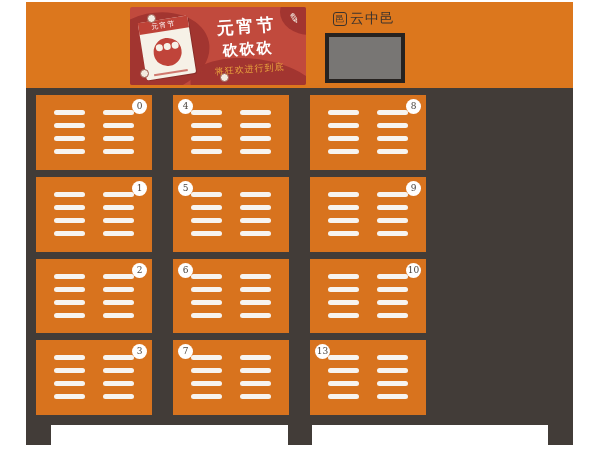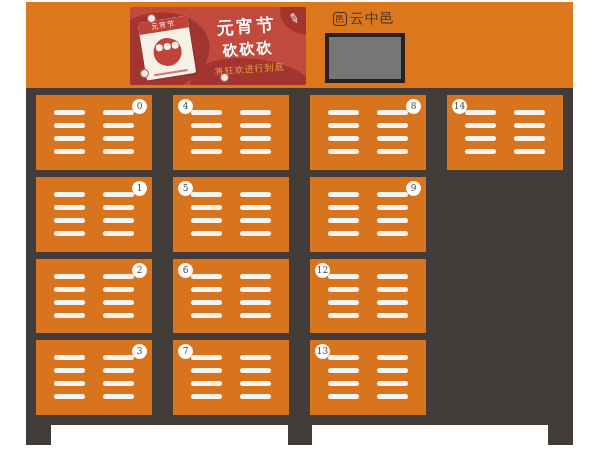--- a/index.html
+++ b/index.html
@@ -296,75 +296,58 @@
       </div>
       <div class="slat-group">
         <span class="slat"></span>
               <span class="slat"></span>
               <span class="slat"></span>
               <span class="slat"></span>
       </div>
     </div>
   </div>
 
-
-
-  <div class="door badge-left">
-    <span class="badge">12</span>
-    <div class="slats">
-      <div class="slat-group">
-        <span class="slat"></span>
-              <span class="slat"></span>
-              <span class="slat"></span>
-              <span class="slat"></span>
-      </div>
-      <div class="slat-group">
-        <span class="slat"></span>
-              <span class="slat"></span>
-              <span class="slat"></span>
-              <span class="slat"></span>
-      </div>
-    </div>
-  </div>
+  <div class="door badge-right">
+    <span class="badge">10</span>
+    <div class="slats">
+      <div class="slat-group">
+        <span class="slat"></span>
+              <span class="slat"></span>
+              <span class="slat"></span>
+              <span class="slat"></span>
+      </div>
+      <div class="slat-group">
+        <span class="slat"></span>
+              <span class="slat"></span>
+              <span class="slat"></span>
+              <span class="slat"></span>
+      </div>
+    </div>
+  </div>
+
+
 
   <div class="door badge-left">
     <span class="badge">13</span>
     <div class="slats">
       <div class="slat-group">
         <span class="slat"></span>
               <span class="slat"></span>
               <span class="slat"></span>
               <span class="slat"></span>
       </div>
       <div class="slat-group">
         <span class="slat"></span>
               <span class="slat"></span>
               <span class="slat"></span>
               <span class="slat"></span>
       </div>
     </div>
   </div>
 
-  <div class="door badge-left">
-    <span class="badge">14</span>
-    <div class="slats">
-      <div class="slat-group">
-        <span class="slat"></span>
-              <span class="slat"></span>
-              <span class="slat"></span>
-              <span class="slat"></span>
-      </div>
-      <div class="slat-group">
-        <span class="slat"></span>
-              <span class="slat"></span>
-              <span class="slat"></span>
-              <span class="slat"></span>
-      </div>
-    </div>
-  </div>
 
 </div>
   </div>
 
   <div class="leg leg-left"></div>
   <div class="leg leg-mid"></div>
   <div class="leg leg-right"></div>
 </div>
 
 </body></html>

